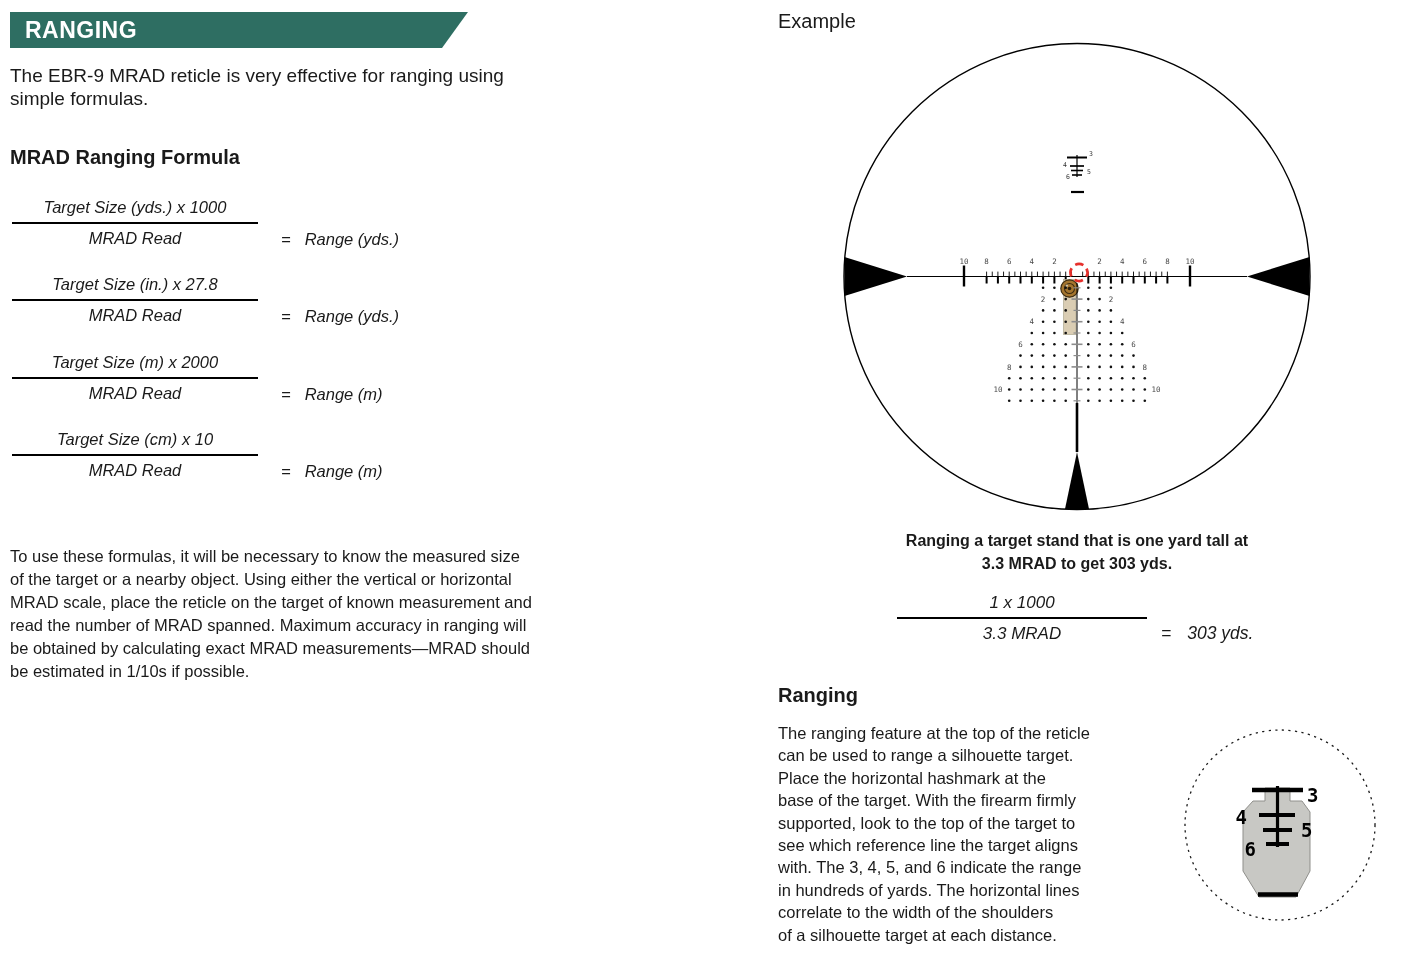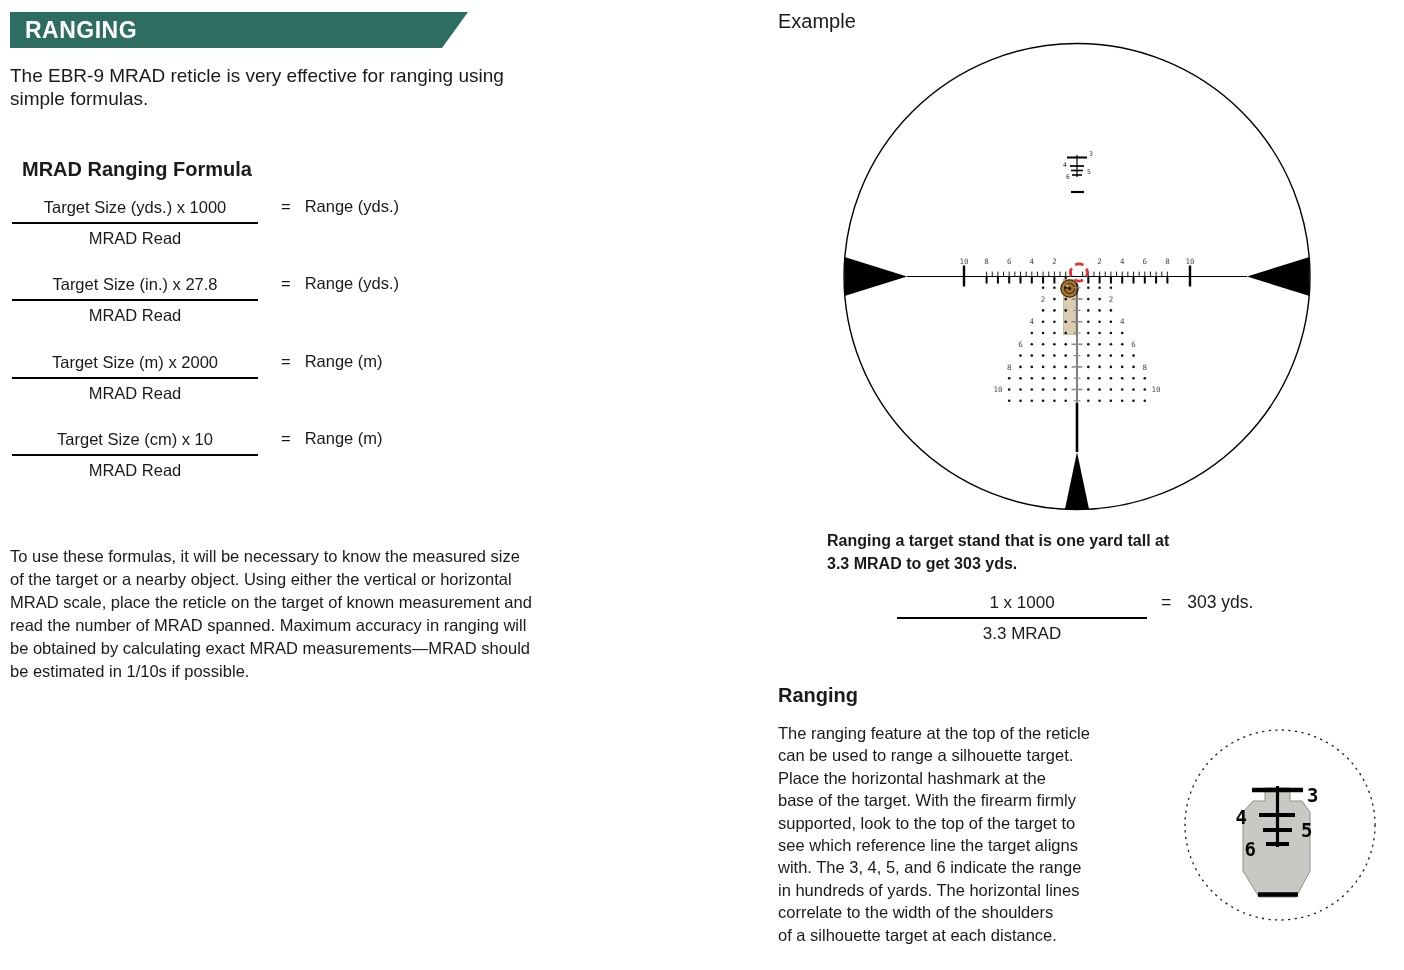--- a/index.html
+++ b/index.html
@@ -7,33 +7,33 @@
        font-family:"Liberation Sans",sans-serif;color:#1a1a1a;}
   .abs{position:absolute;}
   .pre{white-space:pre-line;}
   
   .banner{left:10px;top:12px;width:458px;height:36px;
           clip-path:polygon(0 0,100% 0,calc(100% - 26px) 100%,0 100%);}
   .banner span{display:block;line-height:36px;padding-left:15px;color:#fff;
           font-size:23px;font-weight:bold;letter-spacing:.5px;}
   
   .intro{left:10px;top:64px;width:560px;font-size:19px;line-height:23px;}
-  .formula-heading{left:10px;top:146px;font-size:20px;font-weight:bold;margin:12px;}
+  .formula-heading{left:10px;top:146px;font-size:20px;font-weight:bold;margin:0;}
   .usage{left:10px;top:545px;width:630px;font-size:16.5px;line-height:23px;}
   
-  .formula-row{display:flex;align-items:flex-start;left:12px;}
+  .formula-row{display:flex;align-items:flex-end;left:12px;font-style:italic;}
   .frac{width:246px;text-align:center;font-size:16.5px;}
   .frac .bar{height:0;border-top:2.2px solid #000;margin:4px 0;}
   .frac .num,.frac .den{line-height:21px;}
   .eq{display:flex;gap:14px;font-size:16.5px;margin-left:23px;}
   .f1{top:197px;} .f2{top:274px;} .f3{top:352px;} .f4{top:429px;}
   
   .example-heading{left:778px;top:10px;font-size:20px;font-weight:normal;margin:0;}
   .reticle-svg{left:780px;top:35px;}
-  .caption{left:827px;top:530px;width:500px;text-align:left;font-weight:bold;
+  .caption{left:827px;top:530px;width:500px;text-align:center;font-weight:bold;
            font-size:16px;line-height:22.5px;}
   .ex-formula{left:897px;top:592px;}
   .ex-formula .frac{width:250px;font-size:17px;}
   .ex-formula .frac .bar{border-top:2.6px solid #000;}
   .ex-formula .eq{font-size:17.5px;margin-left:14px;gap:16px;}
   .ranging-heading{left:778px;top:684px;font-size:20px;font-weight:bold;margin:0;}
   .ranging-par{left:778px;top:722px;width:380px;font-size:16.5px;line-height:22.4px;}
   .silhouette-svg{left:1183px;top:723px;}
   p{margin:0;}
 </style>

